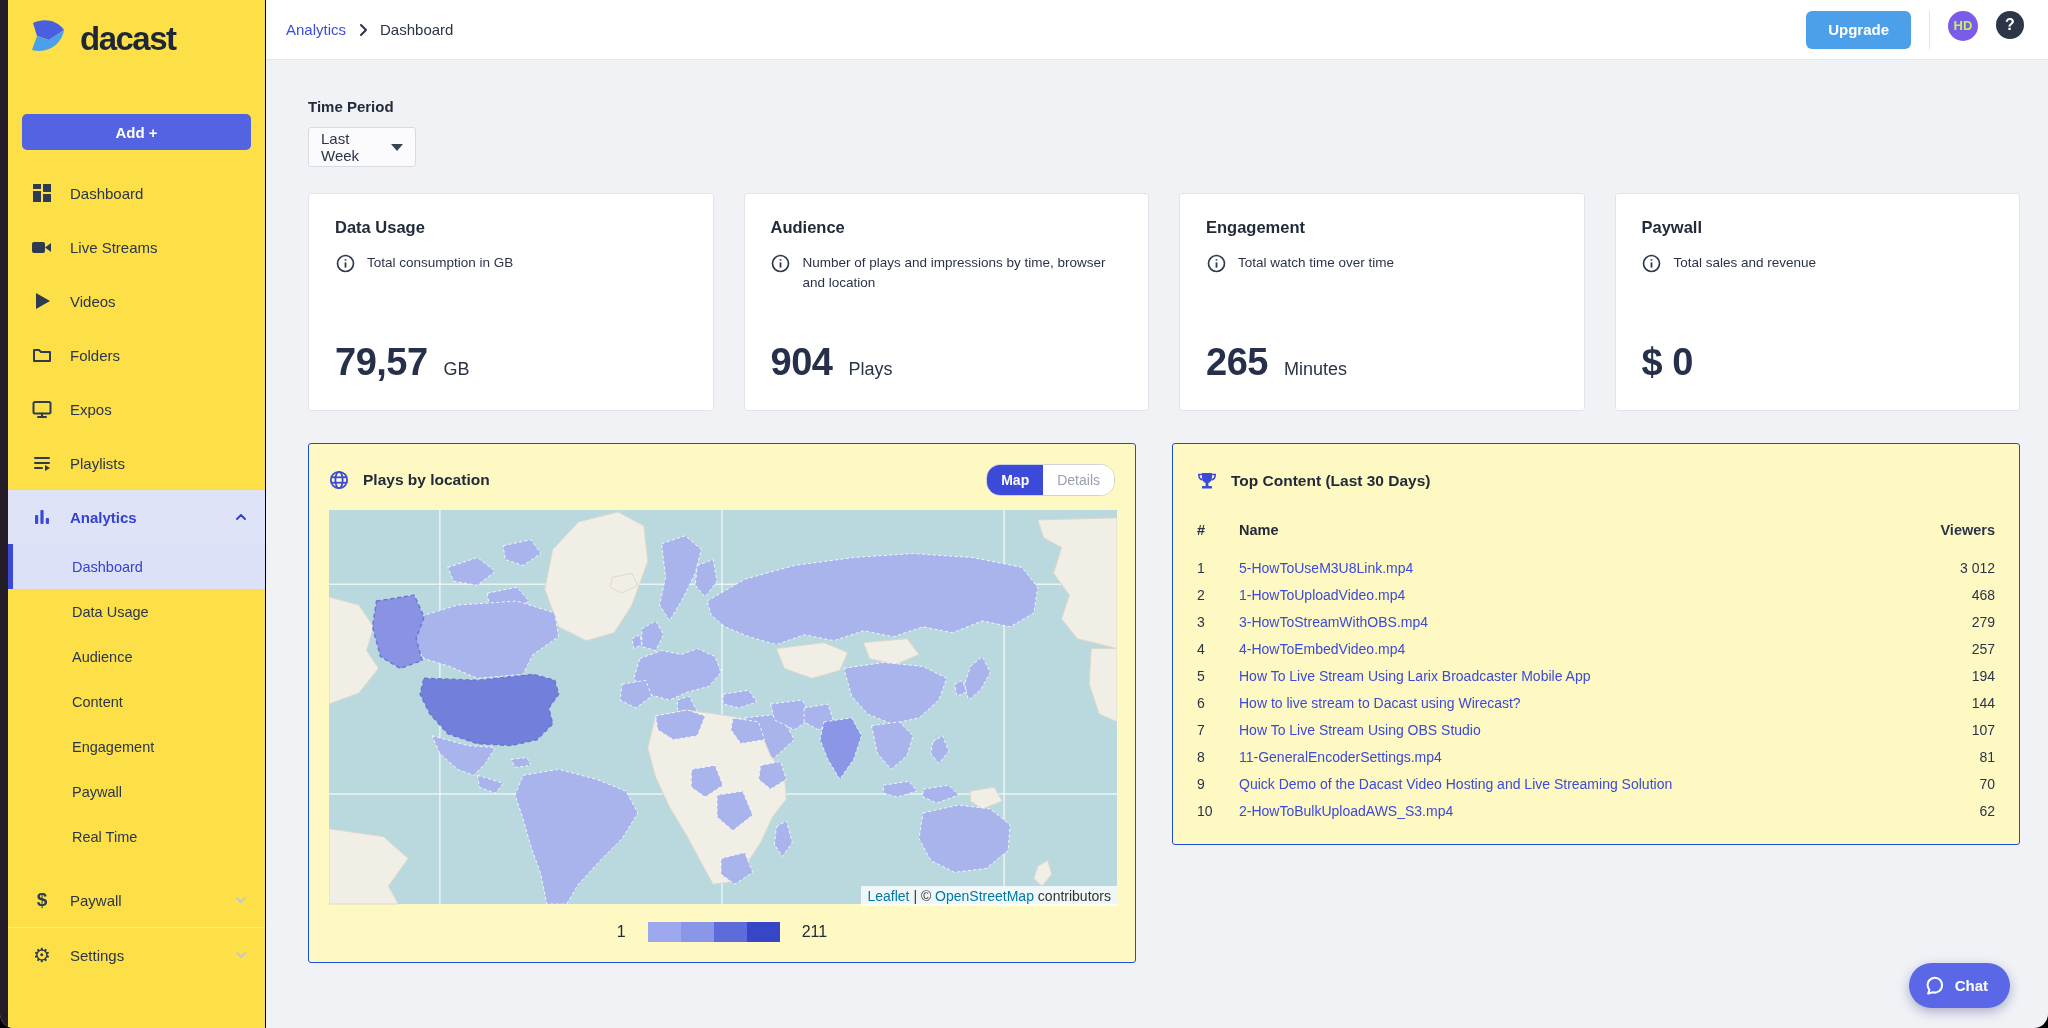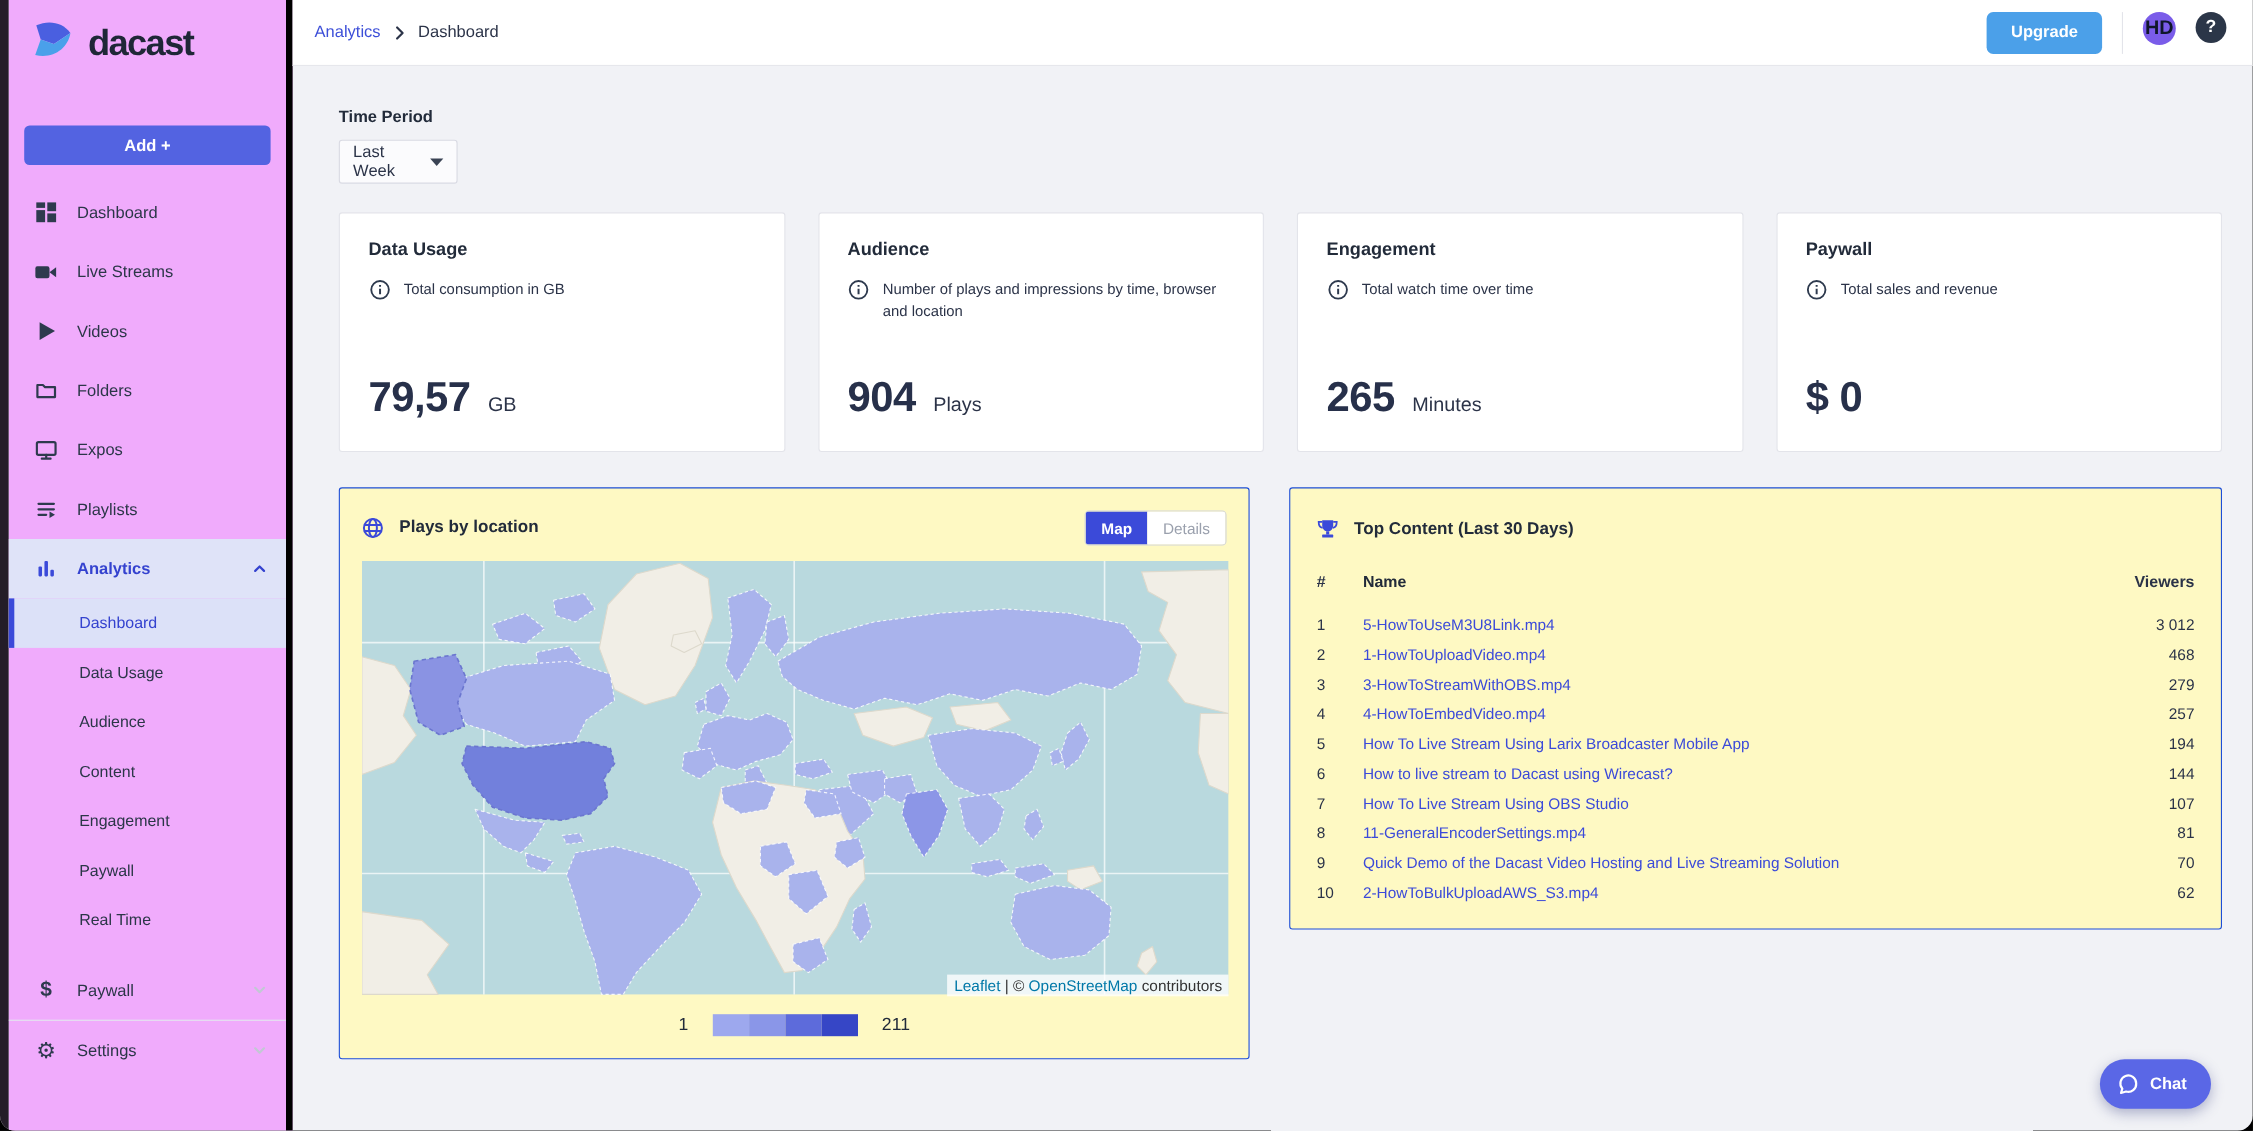--- a/index.html
+++ b/index.html
@@ -3,21 +3,21 @@
 <meta charset="utf-8">
 <style>
   * { margin:0; padding:0; box-sizing:border-box; }
   html,body { width:2048px; height:1028px; background:#000; font-family:"Liberation Sans","DejaVu Sans",sans-serif; }
   .app { position:relative; width:2048px; height:1028px; display:flex; background:#f1f2f6; border-radius:0 0 14px 14px; overflow:hidden; }
 
   
   .edge-strip { width:8px; background:#241d28; flex:none; }
 
   
-  .sidebar { width:258px; flex:none; background:#f0abfc; border-right:6px solid #000000; display:flex; flex-direction:column; }
+  .sidebar { width:258px; flex:none; background:#fde047; border-right:1px solid #000000; display:flex; flex-direction:column; }
   .logo-row { height:62px; padding:16px 0 0 22px; display:flex; align-items:center; gap:8px; }
   .logo-text { font-size:33px; font-weight:bold; color:#1f2737; letter-spacing:-1.5px; }
   .add-btn { margin:52px 14px 0; height:36px; background:#5363e1; color:#fff; font-size:15px; font-weight:bold; border:none; border-radius:5px; width:calc(100% - 28px); cursor:pointer; }
   .nav { margin-top:16px; }
   .nav-item { height:54px; display:flex; align-items:center; padding:0 18px 0 24px; color:#2b3648; font-size:15px; gap:18px; cursor:pointer; }
   .nav-item .lbl { flex:1; }
   .nav-item.active { background:#dfe3f8; color:#3442cf; font-weight:bold; }
   .sub-item { height:45px; display:flex; align-items:center; padding-left:64px; font-size:14.5px; color:#2b3648; cursor:pointer; }
   .sub-item.active { background:#dce1f8; color:#3442cf; border-left:5px solid #3b4ad9; padding-left:59px; }
   .section-gap { margin-top:14px; }
@@ -27,21 +27,21 @@
 
   
   .main { flex:1; display:flex; flex-direction:column; }
   .topbar { height:60px; background:#fff; border-bottom:1px solid #e6e7ec; display:flex; align-items:center; padding:0 24px 0 20px; }
   .crumb-link { color:#3d4fd8; font-size:15px; cursor:pointer; }
   .crumb-cur { color:#2b3348; font-size:15px; }
   .crumb-sep { margin:0 10px; display:inline-flex; }
   .topbar-right { margin-left:auto; display:flex; gap:18px; }
   .upgrade-btn { background:#4ba0e9; color:#fff; border:none; border-radius:6px; font-size:15px; font-weight:bold; padding:9px 22px; cursor:pointer; }
   .v-divider { width:1px; height:38px; background:#e3e4ea; }
-  .avatar { width:30px; height:30px; border-radius:50%; background:#7a5ce9; color:#0f172a; font-size:18px; font-weight:bold; display:flex; align-items:center; justify-content:center; cursor:pointer; }
+  .avatar { width:30px; height:30px; border-radius:50%; background:#7a5ce9; color:#bef264; font-size:13px; font-weight:bold; display:flex; align-items:center; justify-content:center; cursor:pointer; }
   .help-btn { width:28px; height:28px; border-radius:50%; background:#2b3648; color:#fff; font-size:16px; font-weight:bold; display:flex; align-items:center; justify-content:center; cursor:pointer; }
 
   
   .content { flex:1; padding:38px 28px 0 42px; position:relative; }
   .tp-label { font-size:15px; font-weight:bold; color:#222b3a; }
   .dropdown { margin-top:12px; width:108px; height:40px; background:#fbfbfd; border:1px solid #d9dae3; border-radius:3px; display:flex; align-items:center; padding:0 12px; gap:10px; font-size:15px; color:#2b3348; cursor:pointer; }
   .caret-down { width:0; height:0; border-left:6px solid transparent; border-right:6px solid transparent; border-top:7px solid #3a4354; margin-left:auto; }
 
   .cards { margin-top:26px; display:grid; grid-template-columns:repeat(4,1fr); gap:30px; }
   .stat-card { background:#fff; border:1px solid #e3e4ea; border-radius:3px; height:218px; padding:24px 26px 26px; display:flex; flex-direction:column; }
@@ -49,21 +49,21 @@
   .stat-desc { margin-top:16px; display:flex; gap:12px; align-items:flex-start; color:#2b3348; font-size:13.5px; line-height:1.45; }
   .stat-value-row { margin-top:auto; display:flex; align-items:baseline; gap:16px; }
   .stat-value { font-size:38px; font-weight:bold; color:#27304a; letter-spacing:-0.5px; }
   .stat-unit { font-size:18px; color:#2b3348; }
 
   .bottom-row { margin-top:32px; display:flex; gap:36px; align-items:flex-start; }
   .panel { background:#fef9c3; border:1px solid #1d4ed8; border-radius:3px; }
   .map-card { width:828px; padding:14px 20px 20px; }
   .panel-head { display:flex; align-items:center; gap:14px; height:44px; }
   .panel-title { font-size:15.5px; font-weight:bold; color:#222b3a; }
-  .toggle { margin-left:auto; display:flex; border:1px solid #d0d3dc; border-radius:4px; overflow:hidden;align-items:flex-end; }
+  .toggle { margin-left:auto; display:flex; border:1px solid #d0d3dc; border-radius:14px; overflow:hidden;align-items:flex-end; }
   .toggle-btn { font-size:14px; padding:7px 14px; cursor:pointer; }
   .toggle-btn.on { background:#3b4ad9; color:#fff; font-weight:bold; }
   .toggle-btn.off { background:#fff; color:#9aa0ad; }
   .map-wrap { position:relative; margin-top:6px; width:788px; height:398px; overflow:hidden; }
   .attribution { position:absolute; right:0; bottom:0; background:rgba(255,255,255,0.78); font-size:14px; color:#333; padding:2px 6px; }
   .attribution .al { color:#0078a8; cursor:pointer; }
   .legend { margin-top:16px; display:flex; align-items:center; justify-content:center; gap:22px; }
   .legend-min,.legend-max { font-size:16px; color:#222b3a; }
   .legend-swatches { display:flex; }
   .swatch { width:33px; height:20px; }

